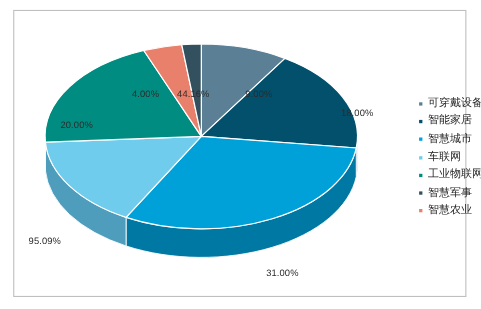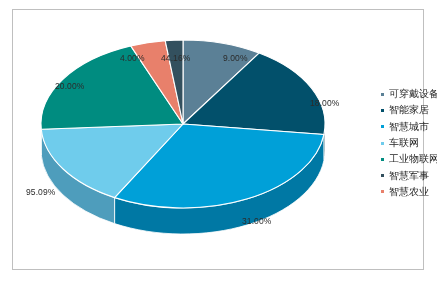--- a/index.html
+++ b/index.html
@@ -39,20 +39,21 @@
     left: 0;
     top: 0;
   }
   
   .data-label {
     position: absolute;
     font-size: 8.5px;
     color: #2b2b2b;
     white-space: nowrap;
     letter-spacing: 0.1px;
+    margin-top: 27px;
   }
   
   #legend {
     position: absolute;
     left: 368px;
     top: 76px;
     width: 72px;
   }
   .legend-row {
     display: flex;
@@ -89,21 +90,21 @@
           <path d="M 156 104 L 156 20 A 142 84 0 0 1 232.0874048870175 33.07645425783073 Z" fill="#5b8096" stroke="#ffffff" stroke-width="1.1"></path>
           <path d="M 156 104 L 232.0874048870175 33.07645425783073 A 142 84 0 0 1 296.88028758665587 114.52799161940155 Z" fill="#02506b" stroke="#ffffff" stroke-width="1.1"></path>
           <path d="M 156 104 L 296.88028758665587 114.52799161940155 A 142 84 0 0 1 87.59097827755646 177.60976112368456 Z" fill="#00a0d8" stroke="#ffffff" stroke-width="1.1"></path>
           <path d="M 156 104 L 87.59097827755646 177.60976112368456 A 142 84 0 0 1 14.280204563185436 109.27440364046238 Z" fill="#6fccec" stroke="#ffffff" stroke-width="1.1"></path>
           <path d="M 156 104 L 14.280204563185436 109.27440364046238 A 142 84 0 0 1 103.72631351877564 25.89877518538691 Z" fill="#008c80" stroke="#ffffff" stroke-width="1.1"></path>
           <path d="M 156 104 L 103.72631351877564 25.89877518538691 A 142 84 0 0 1 138.2026808338686 20.662365089583872 Z" fill="#e8806b" stroke="#ffffff" stroke-width="1.1"></path>
           <path d="M 156 104 L 138.2026808338686 20.662365089583872 A 142 84 0 0 1 155.99999999999986 20 Z" fill="#33505e" stroke="#ffffff" stroke-width="1.1"></path>
         </svg>
 
       <span class="data-label" style="left:196px; top:33px;text-align:center;">9.00%</span>
-      <span class="data-label" style="left:283px; top:78px;">18.00%</span>
+      <span class="data-label" style="left:283px; top:50px;">18.00%</span>
       <span class="data-label" style="left:215px; top:196px;">31.00%</span>
       <span class="data-label" style="left:-1px; top:167px;">95.09%</span>
       <span class="data-label" style="left:28px; top:61px;">20.00%</span>
       <span class="data-label" style="left:93px; top:33px;">4.00%</span>
       <span class="data-label" style="left:134px; top:33px;">44.16%</span>
     </div>
 
     <div id="legend">
       <div class="legend-row">
         <span class="legend-marker" style="background: rgb(91, 128, 150);"></span>

